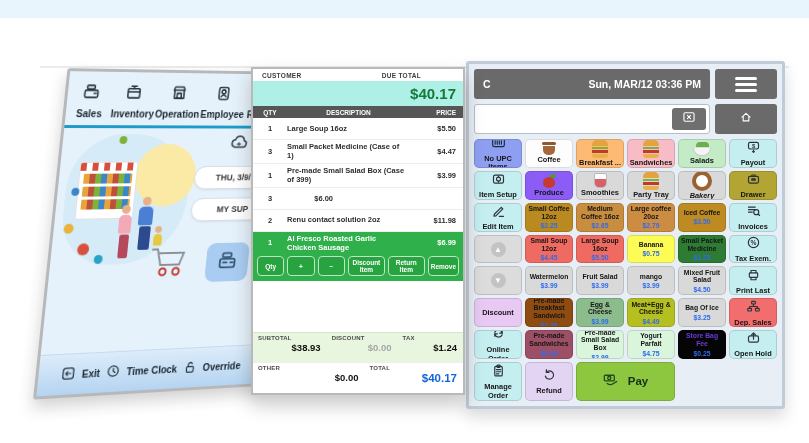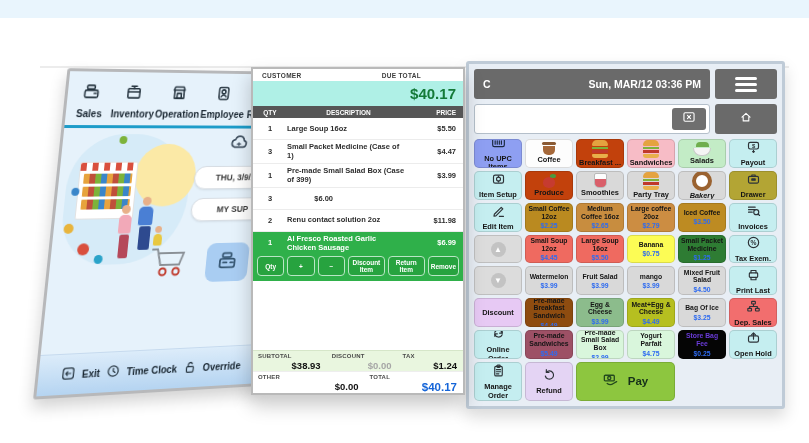--- a/index.html
+++ b/index.html
@@ -63,21 +63,21 @@
         font-size:7.5px;font-weight:bold;color:#2e2e2e;cursor:pointer}
   .rrow .q{width:34px;text-align:center}.rrow .d{flex:1;padding:2px 4px 2px 0;line-height:1.25}
   .rrow .p{width:46px;text-align:right;padding-right:7px}
   .rrow.sel{background:#2fb04a;color:#fff;border-bottom:none}
   .ract{background:#2fb04a;display:flex;gap:3px;padding:2px 4px 5px 4px}
   .ract button{border:1px solid #b9e6c5;background:#27a33f;color:#fff;border-radius:4px;
         font-size:6.5px;font-weight:bold;font-family:inherit;height:20px;line-height:1.1;cursor:pointer;padding:0 2px}
   .ract .sm{flex:1}.ract .lg{flex:1.45}
   .rc-tot1{background:#e9f6df;border-top:1px solid #d6e6c9;display:flex}
   .rc-tot2{background:#fff;display:flex;border-top:1px solid #eee}
-  .tcell{flex:1;padding:2px 6px 0 5px}
+  .tcell{flex:1;padding:2px 6px 9px 5px}
   .tlabel{font-size:6px;font-weight:bold;color:#4a4a4a;letter-spacing:.2px}
   .tval{font-size:9.5px;font-weight:bold;color:#111;text-align:right;margin-top:1px}
   .tval.gray{color:#a6a6a6}.tval.blue{color:#1565d8;font-size:11.5px}
 
   
   #register{left:466px;top:61px;width:319px;height:348px;background:#e8eef5;border:3px solid #bfcbd7;
         border-radius:3px;z-index:2;padding:5px;box-shadow:0 8px 16px rgba(0,0,0,.15)}
   .reg-row{display:flex;gap:5px;height:30px}
   .reg-bar{flex:1;background:#6a6a6a;border-radius:3px;color:#fff;display:flex;align-items:center;
         justify-content:space-between;padding:0 9px;font-size:10.5px;font-weight:bold}
@@ -348,21 +348,21 @@
       </div>
       <div class="tile fn" style="background: rgb(253, 253, 253);">
         <span>
           <span class="fd">
             <i style="width:14px;height:3px;background:#8a5a34;border-radius:2px"></i>
             <i style="width:12px;height:9px;background:#a5683a;border-radius:0 0 5px 5px"></i>
           </span>
         </span>
         <div class="lab">Coffee</div>
       </div>
-      <div class="tile fn" style="background: #c2410c;">
+      <div class="tile fn" style="background: #fdba74;">
         <span>
           <span class="fd">
             <i style="width:16px;height:6px;background:#e5a33f;border-radius:8px 8px 2px 2px"></i>
             <i style="width:16px;height:2.5px;background:#7db33a"></i>
             <i style="width:16px;height:2.5px;background:#c0392b"></i>
             <i style="width:16px;height:4px;background:#e8b04a;border-radius:2px 2px 6px 6px"></i>
           </span>
         </span>
         <div class="lab">Breakfast ...</div>
       </div>
@@ -395,21 +395,21 @@
         <div class="lab">Payout</div>
       </div>
       <div class="tile fn" style="background: rgb(197, 238, 240);">
         <span><svg width="15" height="15" viewBox="0 0 18 18" fill="none" stroke="#2d3338" stroke-width="1.4" stroke-linecap="round" stroke-linejoin="round">
             <rect x="3" y="5" width="12" height="9.5" rx="2"></rect>
             <circle cx="9" cy="9.7" r="2.4"></circle>
             <path d="M9 6.2 v1 M9 12.2 v1"></path>
           </svg></span>
         <div class="lab">Item Setup</div>
       </div>
-      <div class="tile fn" style="background: #c2410c; align-items: center;">
+      <div class="tile fn" style="background: #8b5cf6; align-items: center;">
         <span>
           <span class="fd">
             <i style="width:6px;height:4px;background:#4a9a3f;border-radius:50% 50% 50% 0;margin-bottom:-2px;margin-left:7px"></i>
             <i style="width:12px;height:11px;background:#c63b30;border-radius:50% 50% 46% 46%"></i>
           </span>
         </span>
         <div class="lab">Produce</div>
       </div>
       <div class="tile fn" style="background: rgb(217, 217, 217);">
         <span>

